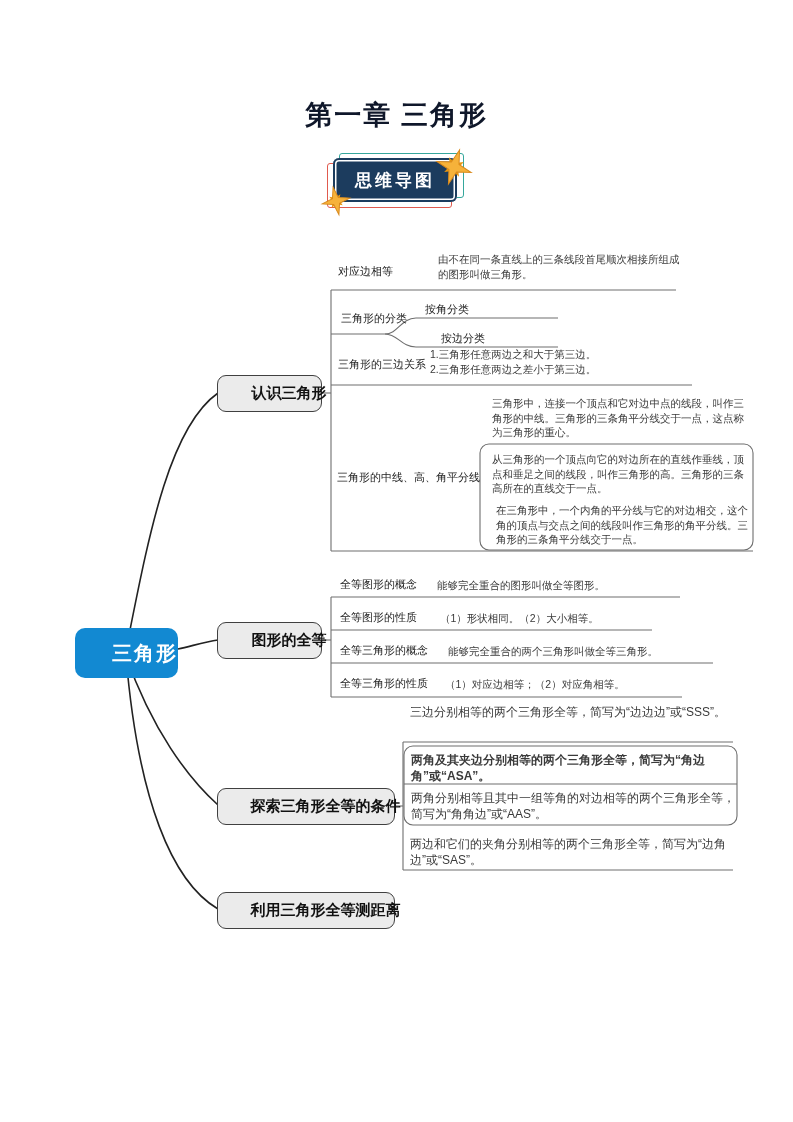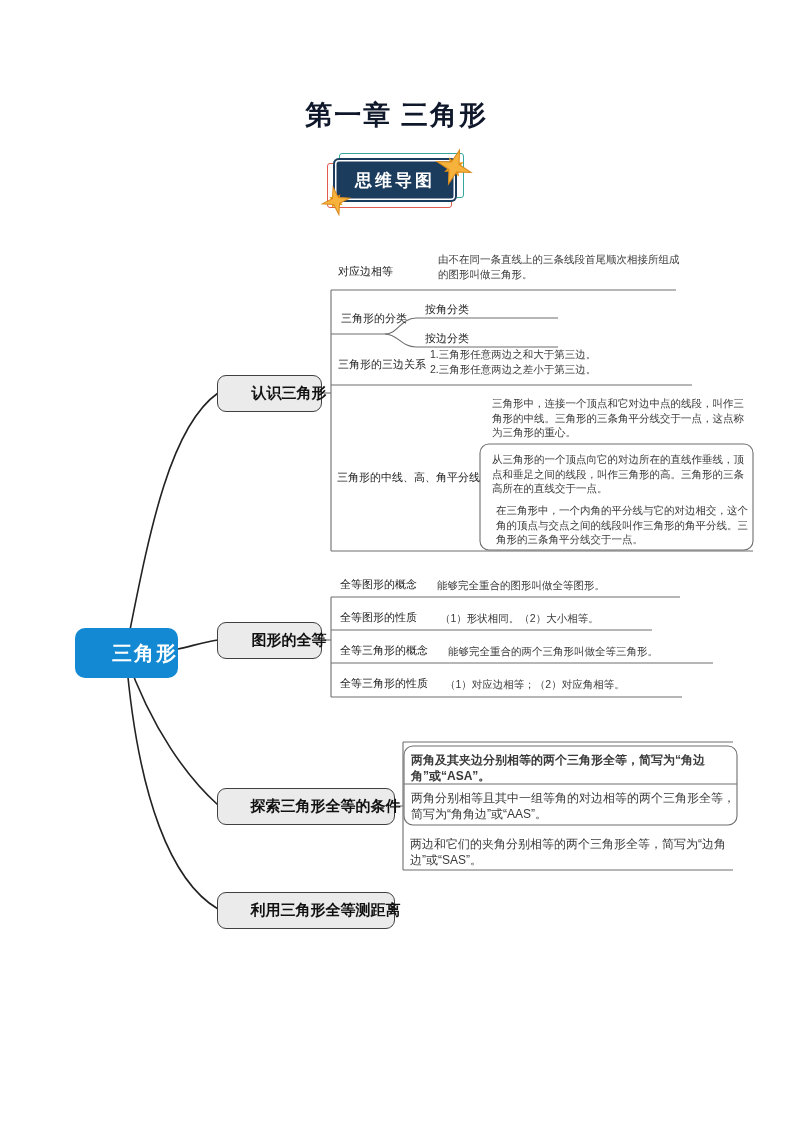--- a/index.html
+++ b/index.html
@@ -99,21 +99,21 @@
   </div>
   <div class="abs branch-node" style="left:217px;top:892px;width:178px;height:37px;">
     <span class="branch-label">利用三角形全等测距离</span>
   </div>
 
   <div class="abs sublabel" style="left:338px;top:264px;">对应边相等</div>
   <div class="abs desc" style="left:430px;top:252px;width:250px;margin-left:8px;">由不在同一条直线上的三条线段首尾顺次相接所组成的图形叫做三角形。</div>
 
   <div class="abs sublabel" style="left:341px;top:311px;">三角形的分类</div>
   <div class="abs sublabel" style="left:425px;top:302px;">按角分类</div>
-  <div class="abs sublabel" style="left:425px;top:331px;">按边分类</div>
+  <div class="abs sublabel" style="left:441px;top:331px;">按边分类</div>
 
   <div class="abs sublabel" style="left:338px;top:357px;">三角形的三边关系</div>
   <div class="abs desc preline" style="left:430px;top:347px;width:270px;">1.三角形任意两边之和大于第三边。
 2.三角形任意两边之差小于第三边。</div>
 
   <div class="abs sublabel" style="left:337px;top:470px;">三角形的中线、高、角平分线</div>
   <div class="abs desc" style="left:492px;top:396px;width:252px;">三角形中，连接一个顶点和它对边中点的线段，叫作三角形的中线。三角形的三条角平分线交于一点，这点称为三角形的重心。</div>
   <div class="abs desc" style="left:492px;top:452px;width:252px;">从三角形的一个顶点向它的对边所在的直线作垂线，顶点和垂足之间的线段，叫作三角形的高。三角形的三条高所在的直线交于一点。</div>
   <div class="abs desc" style="left:496px;top:503px;width:252px;">在三角形中，一个内角的平分线与它的对边相交，这个角的顶点与交点之间的线段叫作三角形的角平分线。三角形的三条角平分线交于一点。</div>
 
@@ -122,17 +122,18 @@
 
   <div class="abs sublabel" style="left:340px;top:610px;">全等图形的性质</div>
   <div class="abs desc" style="left:440px;top:611px;width:260px;">（1）形状相同。（2）大小相等。</div>
 
   <div class="abs sublabel" style="left:340px;top:643px;">全等三角形的概念</div>
   <div class="abs desc" style="left:448px;top:644px;width:270px;">能够完全重合的两个三角形叫做全等三角形。</div>
 
   <div class="abs sublabel" style="left:340px;top:676px;">全等三角形的性质</div>
   <div class="abs desc" style="left:445px;top:677px;width:270px;">（1）对应边相等；（2）对应角相等。</div>
 
+  <div class="abs desc-lg" style="left:410px;top:704px;width:325px;">三边分别相等的两个三角形全等，简写为“边边边”或“SSS”。</div>
   <div class="abs desc-lg" style="left:411px;top:752px;width:320px;font-weight:bold;">两角及其夹边分别相等的两个三角形全等，简写为“角边角”或“ASA”。</div>
   <div class="abs desc-lg" style="left:411px;top:790px;width:325px;">两角分别相等且其中一组等角的对边相等的两个三角形全等，简写为“角角边”或“AAS”。</div>
   <div class="abs desc-lg" style="left:410px;top:836px;width:325px;">两边和它们的夹角分别相等的两个三角形全等，简写为“边角边”或“SAS”。</div>
 
 </div>
 
 </body></html>

